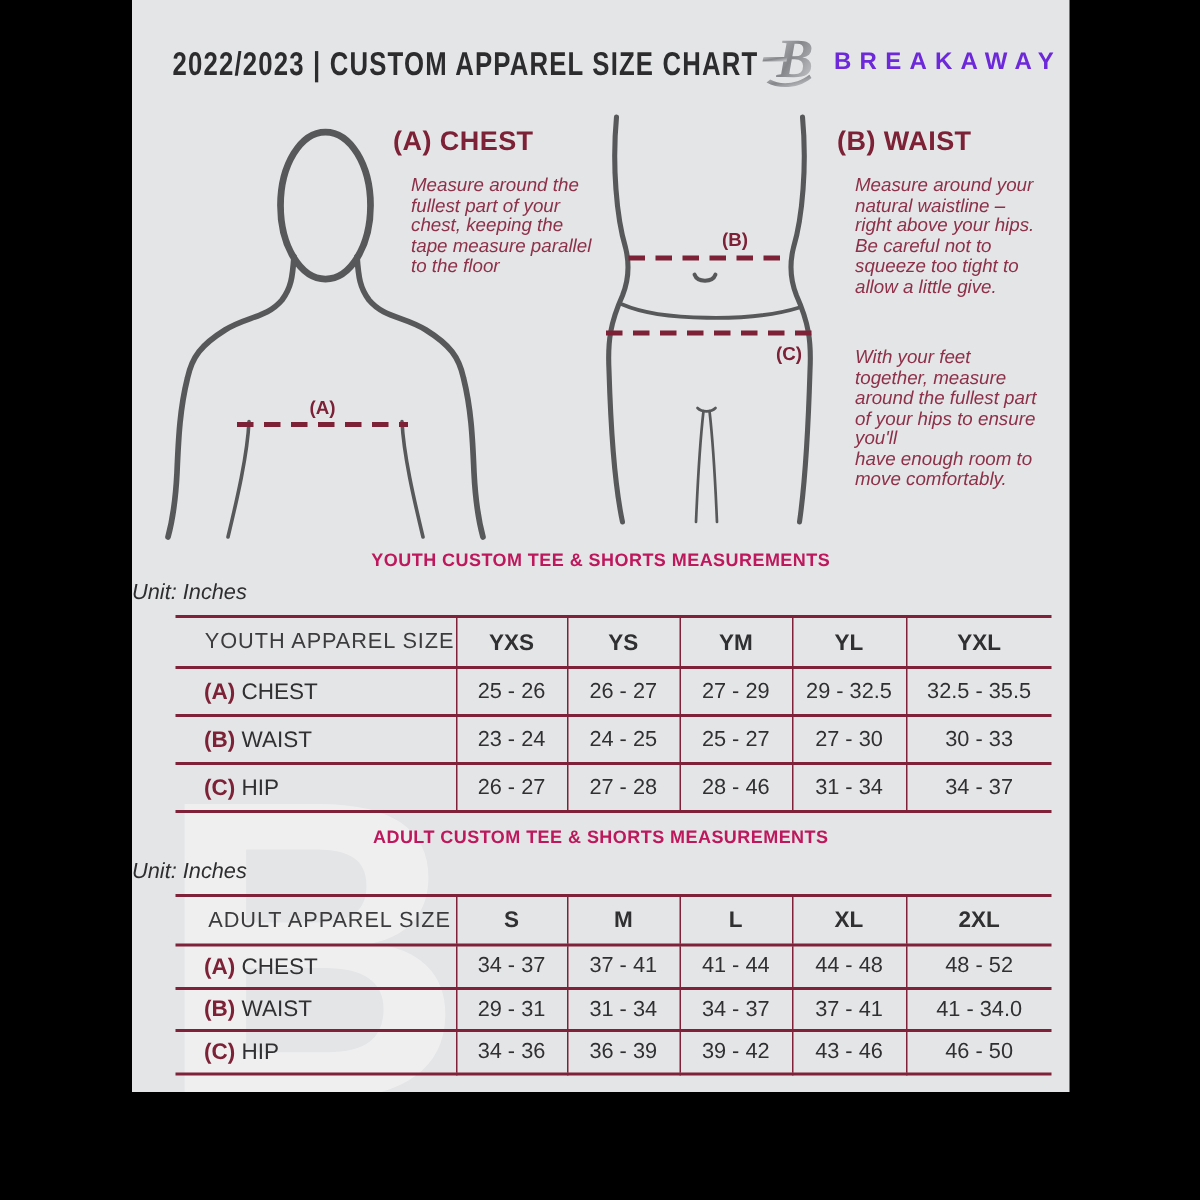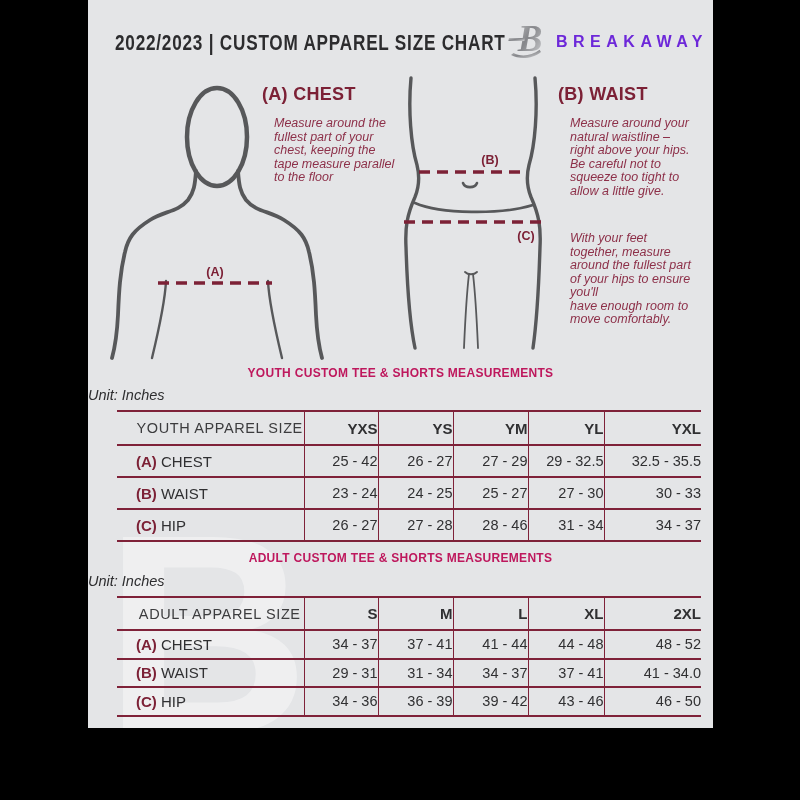--- a/index.html
+++ b/index.html
@@ -62,21 +62,21 @@
     position:absolute;left:29px;width:584px;z-index:1;
     border-collapse:collapse;table-layout:fixed;
   }
   .size-table col.c0{width:187px;}
   .size-table col.c1{width:74px;}
   .size-table col.c2{width:75px;}
   .size-table col.c3{width:75px;}
   .size-table col.c4{width:76px;}
   .size-table col.c5{width:97px;}
   .size-table th,.size-table td{
-    padding:0;text-align:right;vertical-align:middle;color:#303032;
+    padding:0;text-align:center;vertical-align:middle;color:#303032;
   }
   .size-table th{font-size:15px;font-weight:bold;}
   .size-table td{font-size:14.5px;}
   .size-table th.lbl{
     text-align:center;padding-left:19px;font-weight:normal;
     font-size:14.5px;letter-spacing:0.6px;color:#3c3c3e;
   }
   .size-table td.lbl{text-align:left;padding-left:19px;font-size:15px;}
   .size-table .pre{color:#7c2136;font-weight:bold;}
   .size-table tr{border-top:2px solid #7f2239;border-bottom:2px solid #7f2239;}
@@ -191,21 +191,21 @@
         <th>YXS</th>
         <th>YS</th>
         <th>YM</th>
         <th>YL</th>
         <th>YXL</th>
       </tr>
     </thead>
     <tbody>
       <tr>
         <td class="lbl"><span class="pre">(A)</span> <span>CHEST</span></td>
-        <td>25 - 42</td>
+        <td>25 - 26</td>
         <td>26 - 27</td>
         <td>27 - 29</td>
         <td>29 - 32.5</td>
         <td>32.5 - 35.5</td>
       </tr>
       <tr>
         <td class="lbl"><span class="pre">(B)</span> <span>WAIST</span></td>
         <td>23 - 24</td>
         <td>24 - 25</td>
         <td>25 - 27</td>

